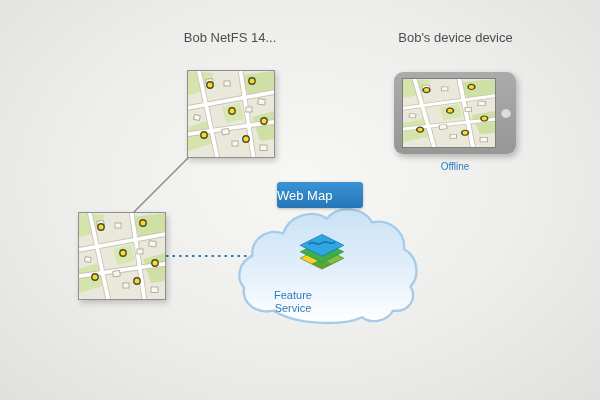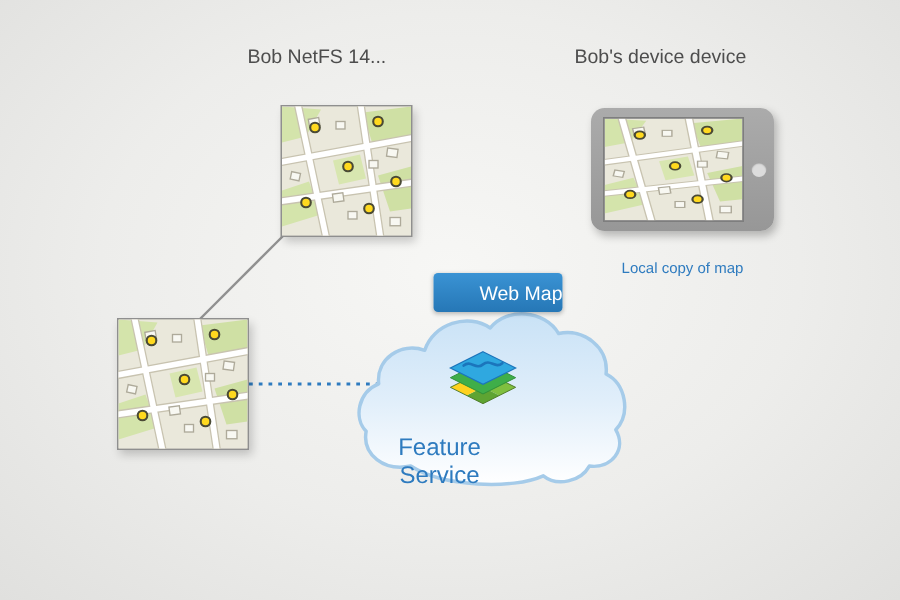--- a/index.html
+++ b/index.html
@@ -1,21 +1,21 @@
 <!DOCTYPE html>
 <html><head>
 <meta charset="utf-8">
 <style>
   html,body { margin:0; padding:0; background:#d9d9d7; }
   #canvas {
     position:relative; width:600px; height:400px; overflow:hidden;
     background: radial-gradient(ellipse at 50% 45%, #f7f7f5 0%, #ededeb 55%, #e0e0de 100%);
     font-family:"Liberation Sans", sans-serif;
   }
-  .node-label { position:absolute; font-size:13px; color:#4d4d4d; text-align:left; }
+  .node-label { position:absolute; font-size:13px; color:#4d4d4d; text-align:center; }
   .conn { position:absolute; left:0; top:0; }
   .map-frame {
     position:absolute; border:1px solid #8f8f8f; background:#eae8db;
     box-shadow:2px 3px 6px rgba(0,0,0,.20);
   }
   .map-frame svg { display:block; }
   .tablet {
     position:absolute; left:394px; top:72px; width:122px; height:82px;
     background:linear-gradient(#ababab,#979797); border-radius:9px;
     box-shadow:2px 3px 6px rgba(0,0,0,.25);
@@ -23,28 +23,28 @@
   .tablet-screen { position:absolute; left:9px; top:7px; width:92px; height:68px; outline:1px solid #7e7e7e; }
   .home-btn {
     position:absolute; right:5px; top:50%; transform:translateY(-50%);
     width:10px; height:10px; border-radius:50%;
     background:#dcdcdc; box-shadow:inset 0 1px 1px rgba(0,0,0,.3);
   }
   .blue-small { position:absolute; font-size:10px; color:#2e7bbf; text-align:center; width:122px; left:394px; }
   .banner {
     position:absolute; left:277px; top:182px; width:86px; height:26px;
     background:linear-gradient(#3a93d4,#2677b6); border-radius:3px;
-    color:#ffffff; font-size:13px; display:flex; align-items:center; justify-content:flex-end;
-    box-shadow:0 1px 3px rgba(0,0,0,.25); z-index:5;margin-left:12px;
+    color:#ffffff; font-size:13px; display:flex; align-items:center; justify-content:flex-start;
+    box-shadow:0 1px 3px rgba(0,0,0,.25); z-index:5;
   }
   .cloud-wrap { position:absolute; left:232px; top:197px; z-index:2; }
   .layers-wrap { position:absolute; left:293px; top:228px; z-index:4; }
   .fs-label {
     position:absolute; left:256px; top:289px; width:74px; z-index:4;
-    font-size:16px; line-height:1.2; color:#2e7bbf; text-align:center;
+    font-size:11px; line-height:1.2; color:#2e7bbf; text-align:center;
   }
 </style>
 </head>
 <body>
 
 <svg width="0" height="0" style="position:absolute" aria-hidden="true">
   <defs>
     <symbol id="map-art" viewBox="0 0 86 86">
       <rect width="86" height="86" fill="#eae8db"></rect>
       <polygon points="0,0 26,2 16,20 0,24" fill="#d4e4ab"></polygon>
@@ -108,21 +108,21 @@
 
   <div class="node-label" style="left:383px; top:30px; width:145px;">Bob's device device</div>
   <div class="tablet">
     <div class="tablet-screen">
       <svg viewBox="0 0 86 86" preserveAspectRatio="none" width="92" height="68">
           <use href="#map-art"></use>
         </svg>
     </div>
     <div class="home-btn"></div>
   </div>
-  <div class="blue-small" style="top:174px;">Local copy of map</div>
+  <div class="blue-small" style="top:161px;">Offline</div>
 
   <div class="cloud-wrap">
     <svg width="186" height="140" viewBox="0 0 200 150">
       <defs>
         <linearGradient id="cg" x1="0" y1="0" x2="0" y2="1">
           <stop offset="0" stop-color="#c9e2f6"></stop>
           <stop offset="0.5" stop-color="#e0eefa"></stop>
           <stop offset="1" stop-color="#ffffff"></stop>
         </linearGradient>
       </defs>

